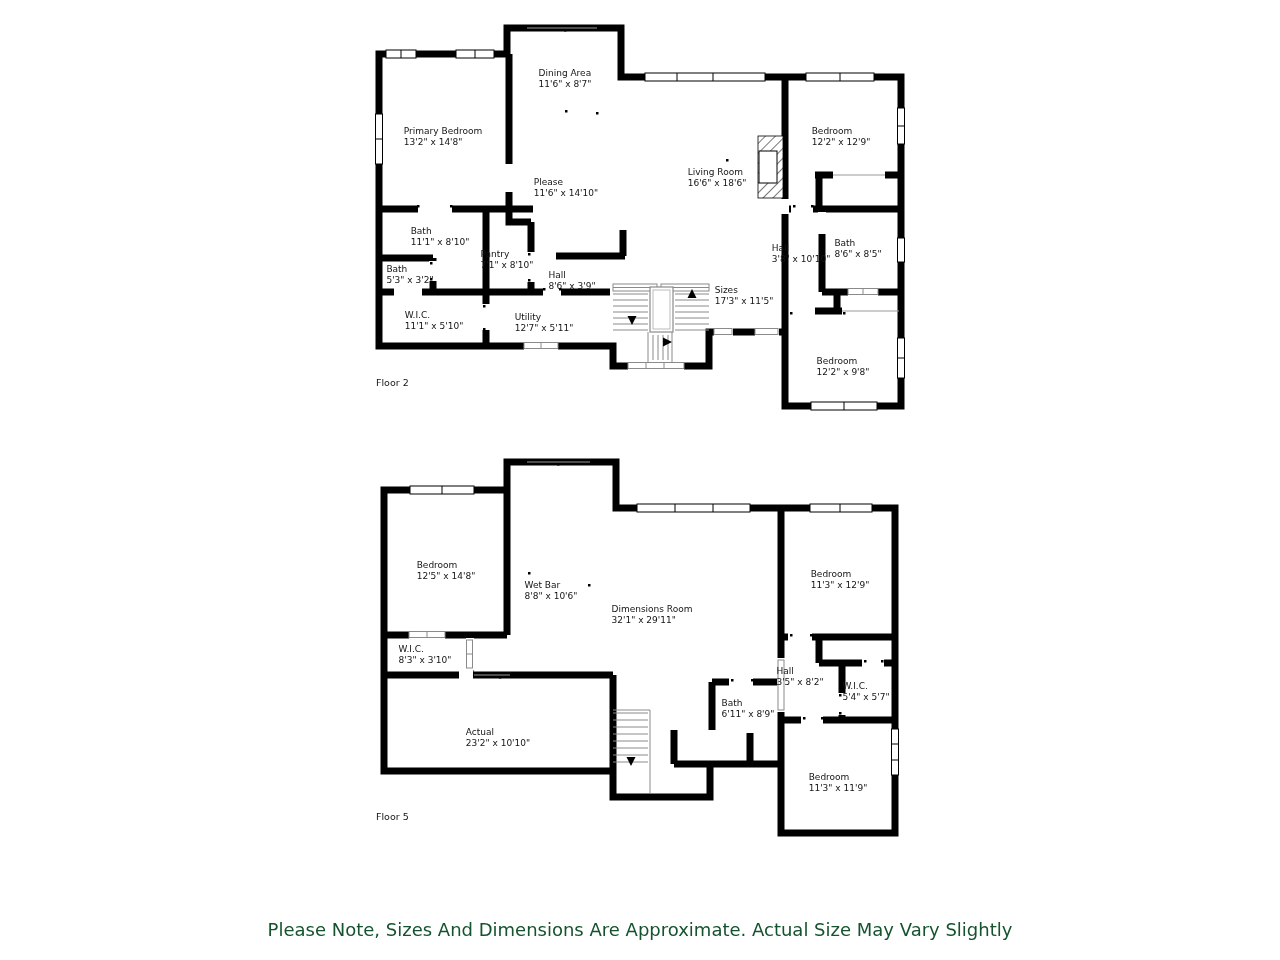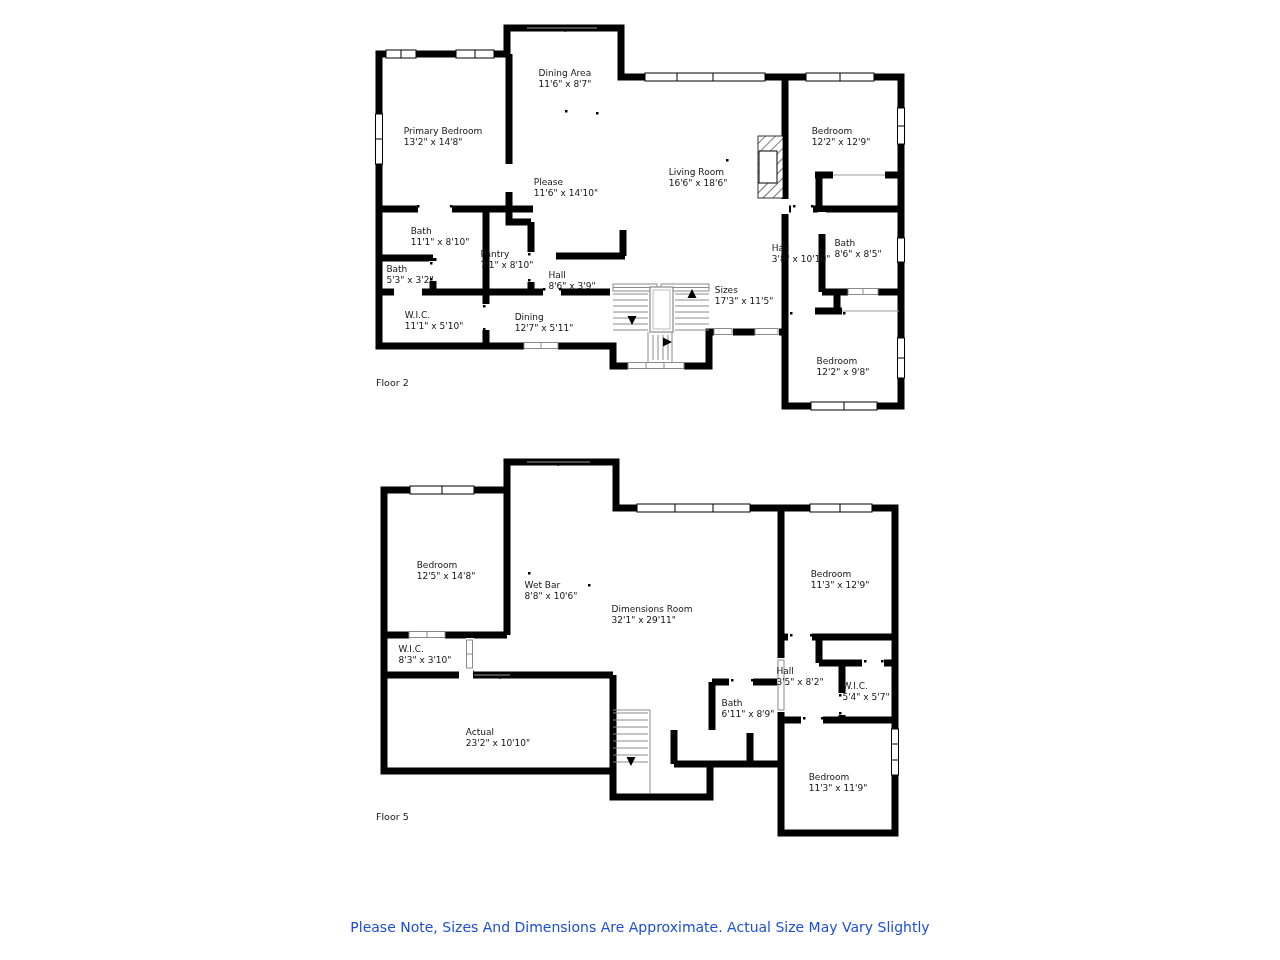--- a/index.html
+++ b/index.html
@@ -4,21 +4,21 @@
 <style>
   html,body{margin:0;padding:0;background:#fff;}
   #page{position:relative;width:1280px;height:960px;background:#fff;overflow:hidden;
         font-family:"DejaVu Sans","Liberation Sans",sans-serif;}
   #plan-svg{position:absolute;left:0;top:0;}
   .rl{position:absolute;transform:translate(-50%,-50%);
       font-size:9px;line-height:1.22;color:#141414;white-space:nowrap;letter-spacing:0;}
   .rl span{display:block;}
   .fl{position:absolute;font-size:9.5px;color:#141414;white-space:nowrap;}
   .note{position:absolute;left:640px;top:919px;transform:translateX(-50%);
-        font-size:14px;color:#1d4ed8;white-space:nowrap;}
+        font-size:18px;color:#14532d;white-space:nowrap;}
 </style>
 </head>
 <body>
 
 <div id="page">
 
 <svg id="plan-svg" width="1280" height="960" viewBox="0 0 1280 960">
   <defs>
     <pattern id="hatch45" width="7" height="7" patternUnits="userSpaceOnUse" patternTransform="rotate(45)">
       <rect width="7" height="7" fill="#fff"></rect>
@@ -275,21 +275,21 @@
       <span>11'6" x 8'7"</span>
     </div>
   <div class="rl" style="left:443px;top:137px">
       <span>Primary Bedroom</span>
       <span>13'2" x 14'8"</span>
     </div>
   <div class="rl" style="left:841px;top:137px">
       <span>Bedroom</span>
       <span>12'2" x 12'9"</span>
     </div>
-  <div class="rl" style="left:698px;top:178px">
+  <div class="rl" style="left:717px;top:178px">
       <span>Living Room</span>
       <span>16'6" x 18'6"</span>
     </div>
   <div class="rl" style="left:566px;top:188px">
       <span>Please</span>
       <span>11'6" x 14'10"</span>
     </div>
   <div class="rl" style="left:440px;top:237px">
       <span>Bath</span>
       <span>11'1" x 8'10"</span>
@@ -316,21 +316,21 @@
     </div>
   <div class="rl" style="left:744px;top:296px">
       <span>Sizes</span>
       <span>17'3" x 11'5"</span>
     </div>
   <div class="rl" style="left:434px;top:321px">
       <span>W.I.C.</span>
       <span>11'1" x 5'10"</span>
     </div>
   <div class="rl" style="left:544px;top:323px">
-      <span>Dining</span>
+      <span>Utility</span>
       <span>12'7" x 5'11"</span>
     </div>
   <div class="rl" style="left:843px;top:367px">
       <span>Bedroom</span>
       <span>12'2" x 9'8"</span>
     </div>
   <div class="fl" style="left:376px;top:377px">Floor 2</div>
 
   <div class="rl" style="left:446px;top:571px">
       <span>Bedroom</span>

